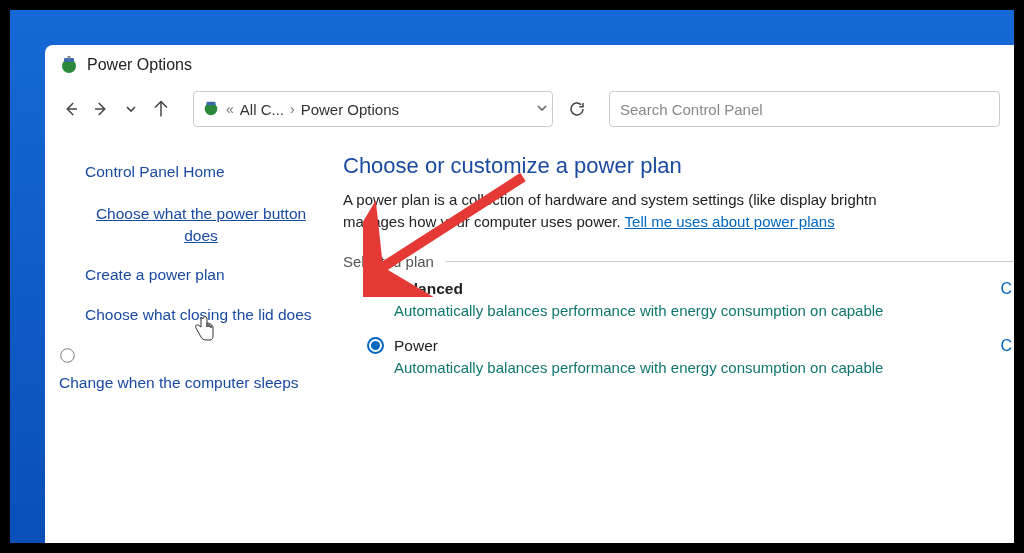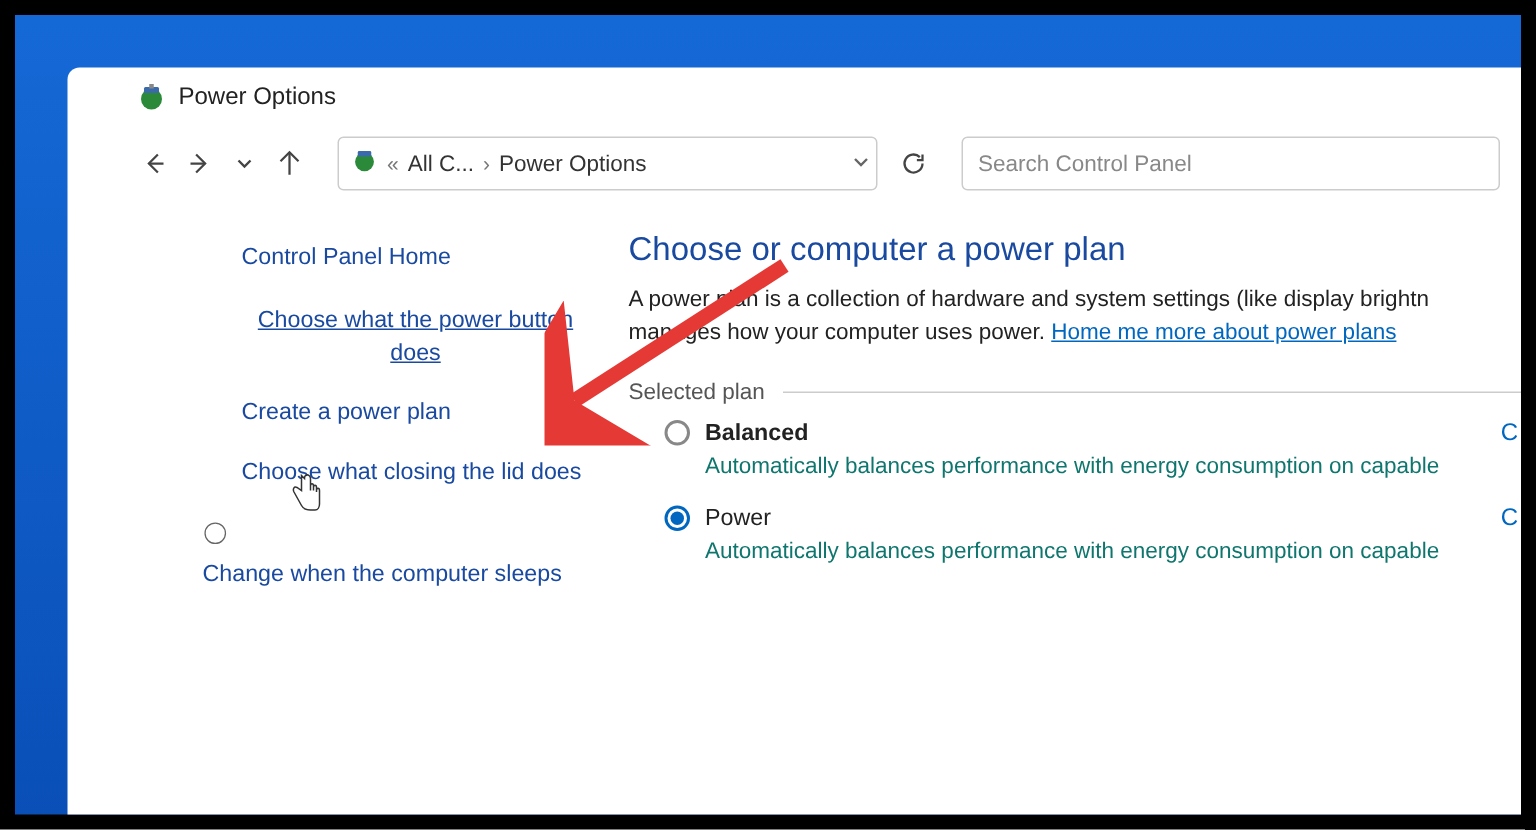--- a/index.html
+++ b/index.html
@@ -22,21 +22,20 @@
     }
     .window {
       position: absolute;
       top: 35px;
       left: 35px;
       right: 0;
       bottom: 0;
       background: #fff;
       border-top-left-radius: 8px;
       overflow: hidden;
-      padding-left: 32px;
     }
     .titlebar {
       display: flex;
       align-items: center;
       gap: 8px;
       padding: 10px 14px 6px 14px;
       font-size: 16px;
       color: #222;
     }
     .app-icon {
@@ -87,21 +86,20 @@
       align-items: center;
       padding: 0 10px;
       font-size: 15px;
       color: #888;
       margin-left: 8px;
     }
     .content {
       display: flex;
       padding: 12px 0 0 0;
       height: calc(100% - 100px);
-      margin-left: 44px;
     }
     .sidebar {
       flex: 0 0 290px;
       padding: 10px 18px 0 40px;
       font-size: 15.5px;
     }
     .sidebar .home {
       color: #1a4aa0;
       margin-bottom: 22px;
     }
@@ -299,24 +297,24 @@
             <svg viewBox="0 0 20 20">
                 <circle cx="10" cy="10" r="8" fill="#fff" stroke="#666" stroke-width="1"></circle>
                 <path d="M10 2 A8 8 0 0 0 10 18 A6 6 0 0 1 10 2 Z" fill="#555"></path>
               </svg>
           </span>
           <div class="link" style="margin-bottom:0">Change when the computer sleeps</div>
         </div>
       </div>
 
       <div class="main" style="position:relative">
-        <h1>Choose or computer a power plan</h1>
+        <h1>Choose or customize a power plan</h1>
         <p class="desc">
           <span>A power plan is a collection of hardware and system settings (like display brightn</span><br>
-          <span>manages how your computer uses power. </span><a href="#">Home me more about power plans</a>
+          <span>manages how your computer uses power. </span><a href="#">Tell me uses about power plans</a>
         </p>
         <div class="section-label">
           <span>Selected plan</span>
           <span class="line"></span>
         </div>
 
         <div class="plan" style="position:relative">
           <div class="plan-row">
             <span class="radio"></span>
             <span class="plan-name bold">Balanced</span>

